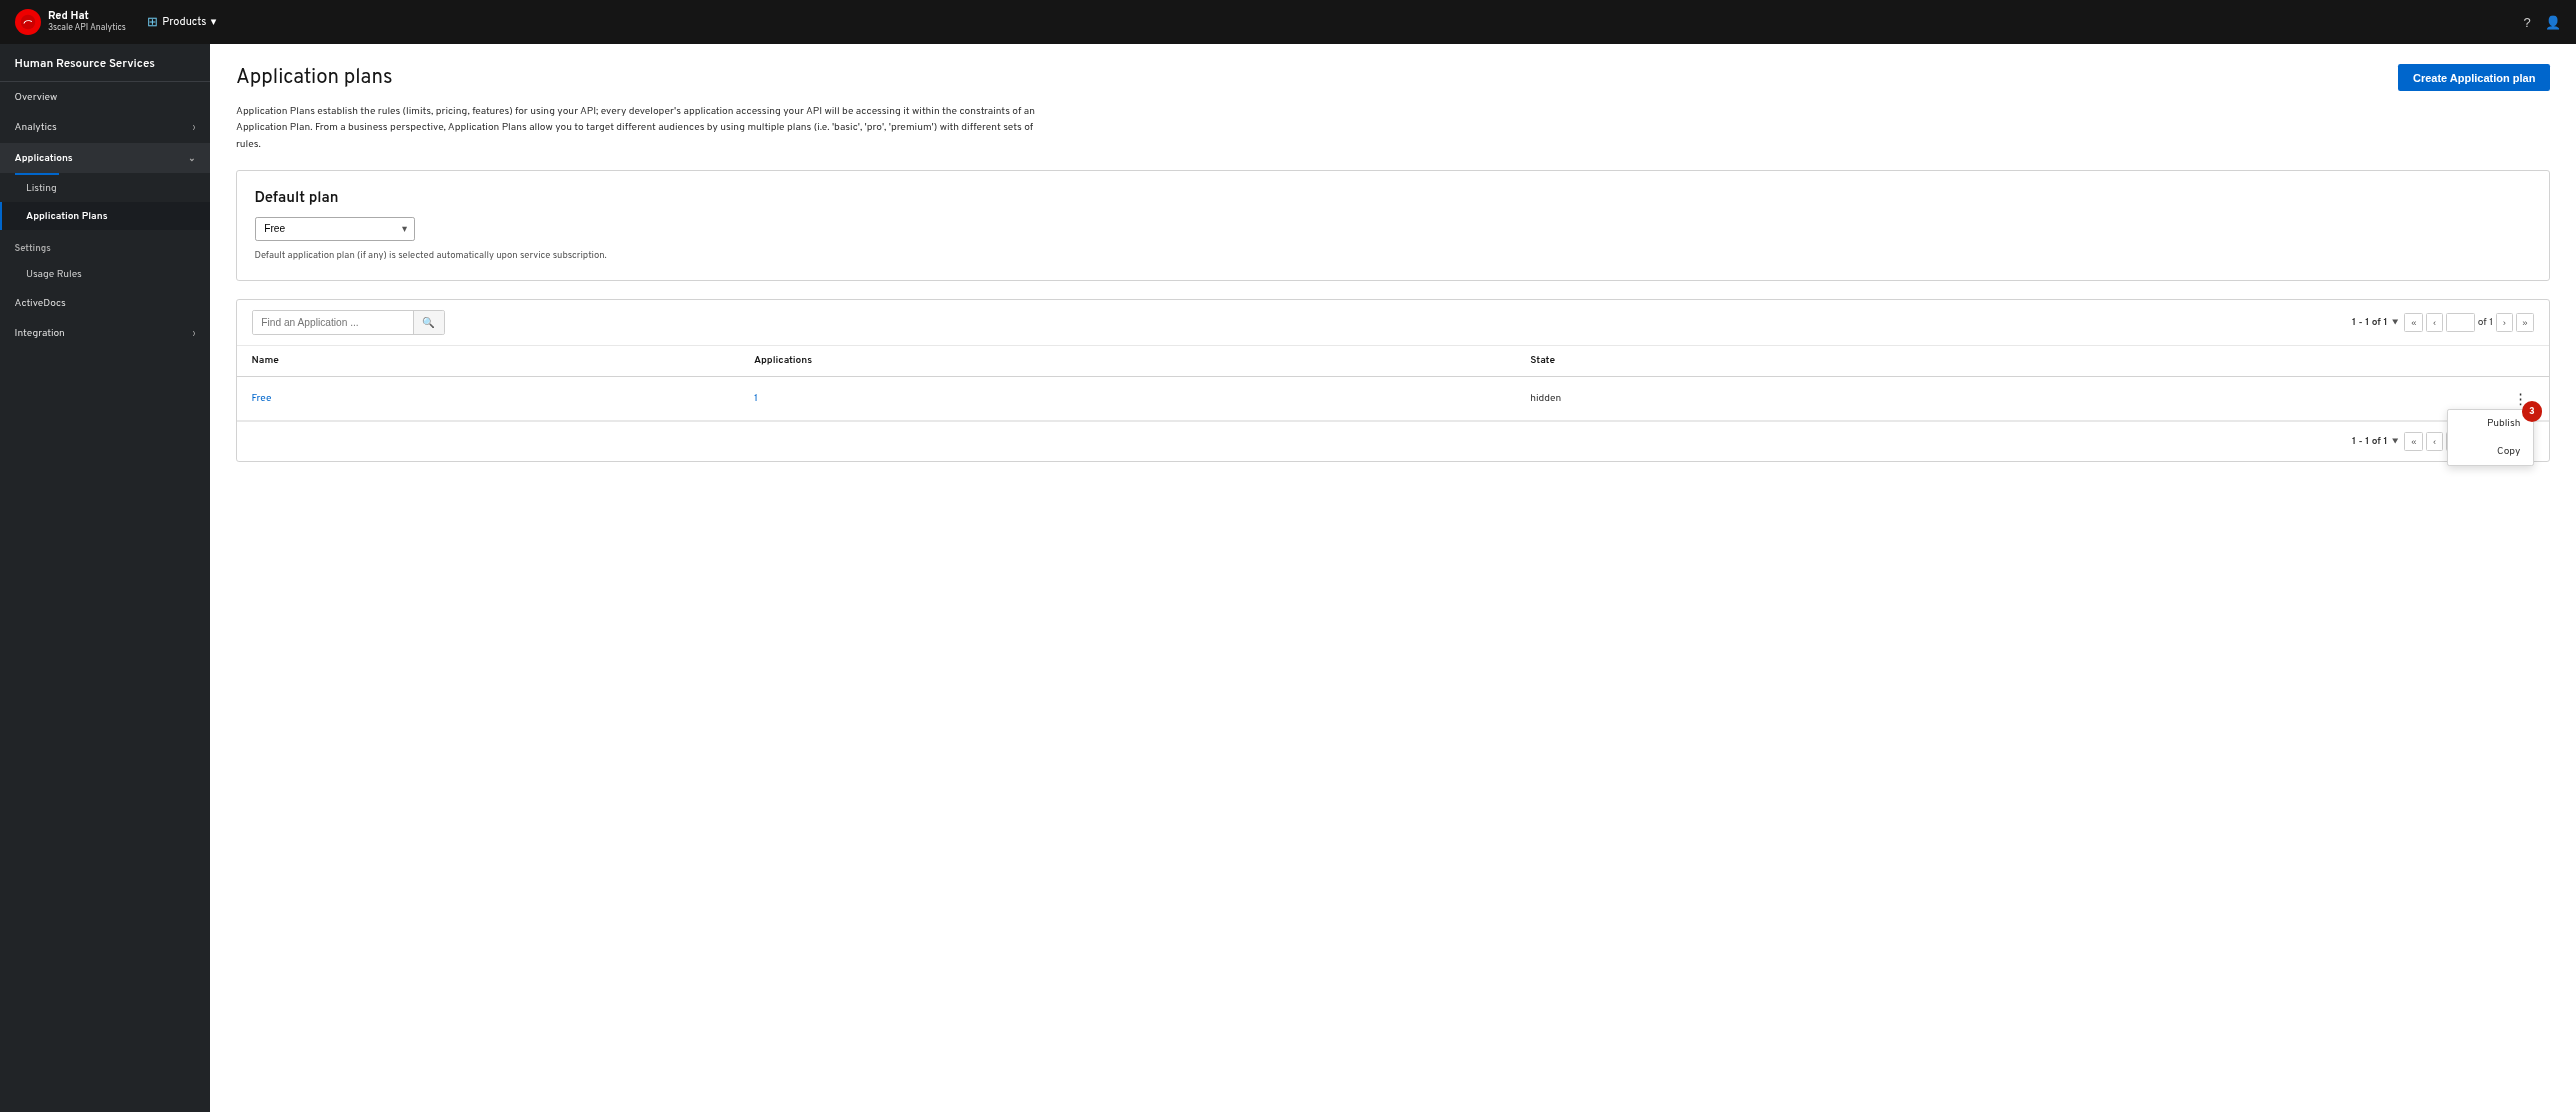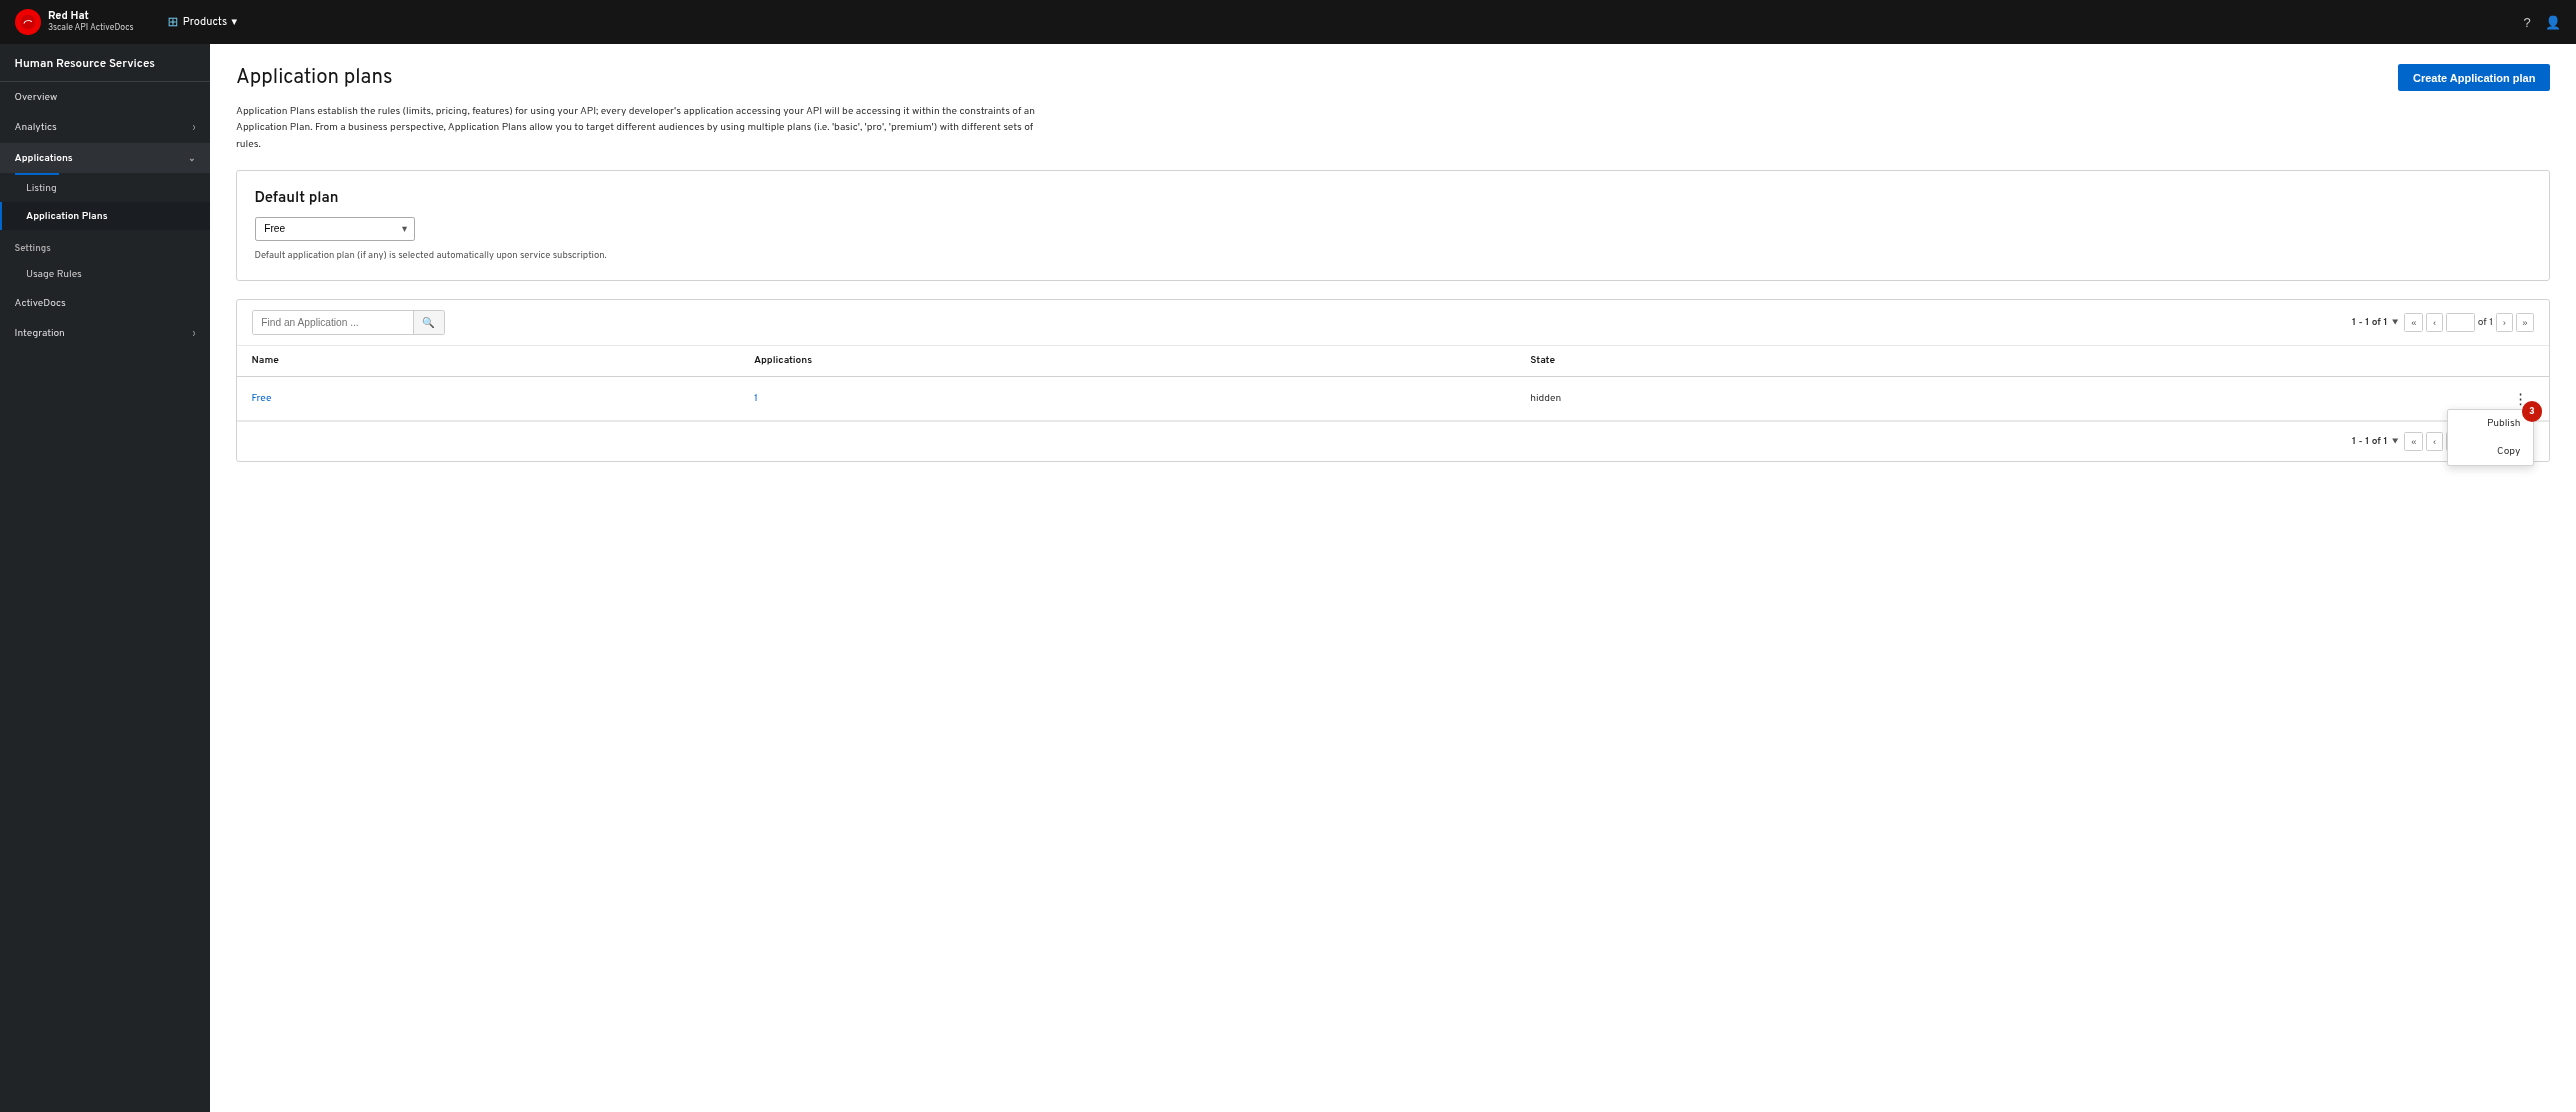--- a/index.html
+++ b/index.html
@@ -9,21 +9,21 @@
     .top-nav {
       background: #151515;
       color: #fff;
       display: flex;
       align-items: center;
       height: 44px;
       padding: 0 14.6px;
       flex-shrink: 0;
       justify-content: space-between;
     }
-    .top-nav-left { display: flex; align-items: center; gap: 34px; }
+    .top-nav-left { display: flex; align-items: center; gap: 21px; }
     .redhat-logo { display: flex; align-items: center; gap: 7.3px; }
     .redhat-logo .logo-icon {
       width: 26px; height: 26px;
       background: #e00;
       border-radius: 50%;
       display: flex; align-items: center; justify-content: center;
       color: white; font-weight: bold; font-size: 8px;
     }
     .redhat-logo .logo-text { line-height: 1.2; }
     .redhat-logo .logo-text .line1 { font-weight: bold; font-size: 11px; color: #fff; }
@@ -319,21 +319,21 @@
     <div class="redhat-logo">
       <div class="logo-icon">
         <svg width="16" height="16" viewBox="0 0 22 22" fill="none">
           <ellipse cx="11" cy="11" rx="10" ry="10" fill="#cc0000"></ellipse>
           <path d="M6 13.5 C7 11 9 10 11 10 C13 10 14.5 11 15.5 11 C16 11 16.5 10.8 16.5 10.3 C16.5 9.5 15 8.5 11 8.5 C7.5 8.5 5 10.5 5 13 C5 13.2 5.5 14 6 13.5Z" fill="white"></path>
           <path d="M15.5 11 C14.5 11 13 10 11 10 C9 10 7 11 6 13.5 C7 14.5 8.5 15.5 11 15.5 C13.5 15.5 15 14.5 15.5 14 C16 13.5 16.5 12.5 15.5 11Z" fill="#cc0000"></path>
         </svg>
       </div>
       <div class="logo-text">
         <div class="line1">Red Hat</div>
-        <div class="line2">3scale API ActiveDocs</div>
+        <div class="line2">3scale API Analytics</div>
       </div>
     </div>
     <div class="products-menu">
       <span class="menu-icon">⊞</span>
       <span>Products</span>
       <span>▾</span>
     </div>
   </div>
   <div class="top-nav-right">
     <button class="icon-btn">?</button>

